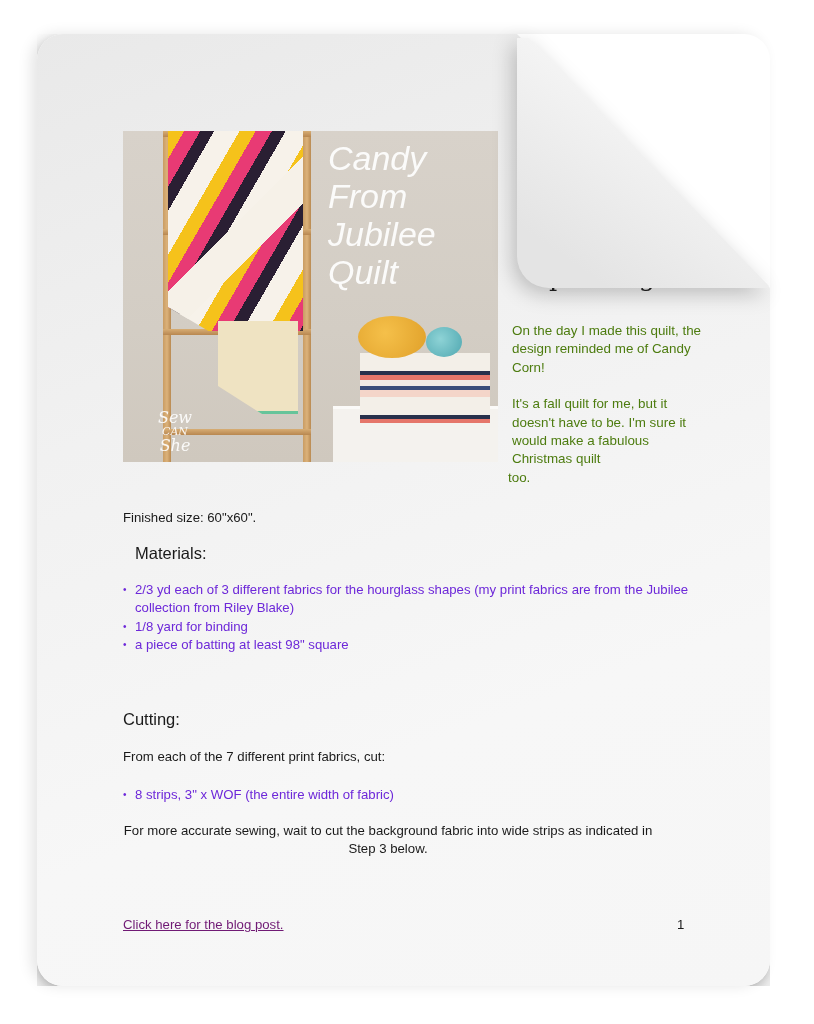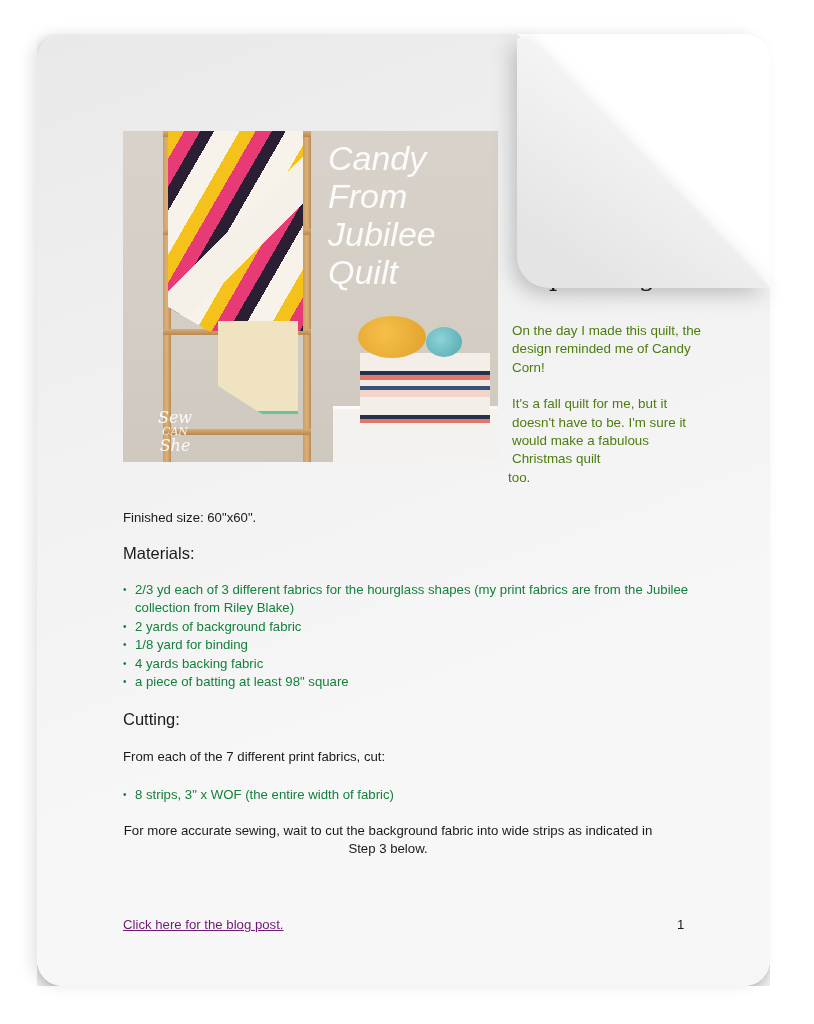--- a/index.html
+++ b/index.html
@@ -76,21 +76,21 @@
     .overlap-word span { display: block; margin-top: -6px; }
     .side-text {
       position: absolute; left: 512px; top: 322px; width: 200px;
       font-size: 13.4px; line-height: 18.4px; color: #4d7c0f;
     }
     .side-text p { margin: 0 0 18px 0; }
     .side-text .last { margin-left: -4px; }
     .body-text { position: absolute; left: 123px; color: #1a1a1a; font-size: 13.2px; line-height: 18.4px; }
     .h2 { position: absolute; left: 123px; font-size: 16.5px; color: #1a1a1a; }
     ul.bullets { list-style: none; margin: 0; padding: 0; position: absolute; left: 123px; width: 570px; }
-    ul.bullets li { position: relative; padding-left: 12px; font-size: 13.2px; line-height: 18.4px; color: #15803d; }
+    ul.bullets li { position: relative; padding-left: 12px; font-size: 13.2px; line-height: 18.4px; color: #6d28d9; }
     ul.bullets li::before { content: "•"; position: absolute; left: 0; top: 0; font-size: 10px; }
     .link { position: absolute; left: 123px; top: 917px; font-size: 13.2px; color: #701a75; text-decoration: underline; cursor: pointer; }
     .page-num { position: absolute; left: 677px; top: 917px; font-size: 13.2px; color: #1a1a1a; }
   </style>
 </head>
 <body>
 
 <div class="page-shadow-side"></div>
 <div class="page"></div>
 
@@ -129,26 +129,24 @@
 </div>
 
 <div class="side-text">
   <p>On the day I made this quilt, the design reminded me of Candy Corn!</p>
   <p style="margin-bottom:0;">It's a fall quilt for me, but it doesn't have to be. I'm sure it would make a fabulous Christmas quilt</p>
   <p class="last">too.</p>
 </div>
 
 <div class="body-text" style="top:509px;">Finished size: 60"x60".</div>
 
-<div class="h2" style="top:544px;">Materials:</div>
+<div class="h2" style="top:544px;margin-left:12px;">Materials:</div>
 <ul class="bullets" style="top:581px;">
   <li>2/3 yd each of 3 different fabrics for the hourglass shapes (my print fabrics are from the Jubilee collection from Riley Blake)</li>
-  <li>2 yards of background fabric</li>
   <li>1/8 yard for binding</li>
-  <li>4 yards backing fabric</li>
   <li>a piece of batting at least 98" square</li>
 </ul>
 
 <div class="h2" style="top:710px;">Cutting:</div>
 <div class="body-text" style="top:748px;">From each of the 7 different print fabrics, cut:</div>
 <ul class="bullets" style="top:786px;">
   <li>8 strips, 3" x WOF (the entire width of fabric)</li>
 </ul>
 <div class="body-text" style="top:822px; width:530px;text-align:center;">For more accurate sewing, wait to cut the background fabric into wide strips as indicated in Step 3 below.</div>
 

